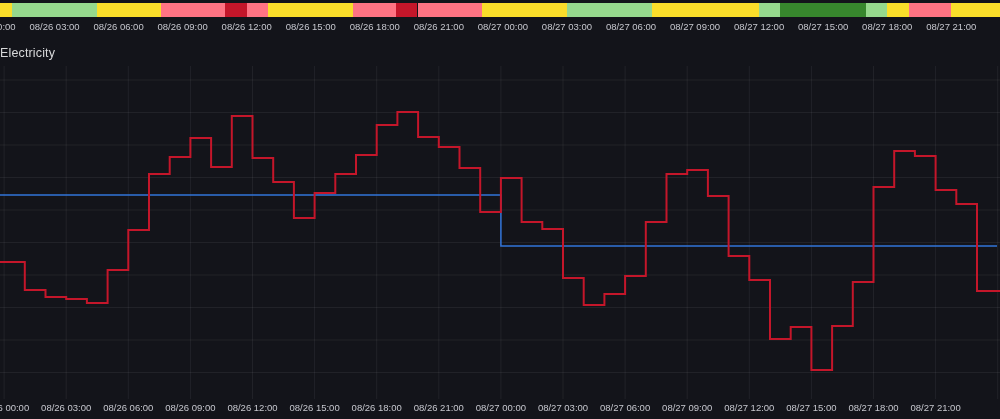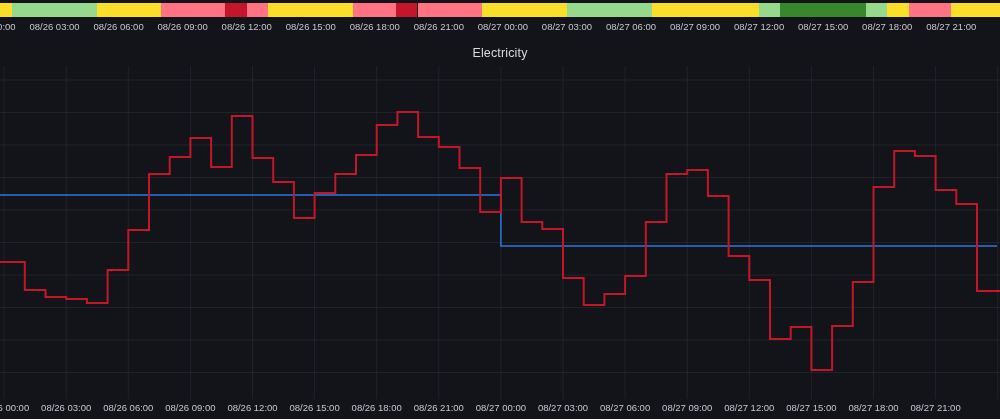--- a/index.html
+++ b/index.html
@@ -11,21 +11,21 @@
   .band{position:absolute;top:3px;left:0;width:1000px;height:14px;}
   .band .seg{position:absolute;top:0;height:14px;}
   .axisrow{position:absolute;left:0;width:1000px;height:13px;}
   .axisrow .lbl{
     position:absolute;top:0;transform:translateX(-50%);
     font-size:9.5px;line-height:13px;color:#c6c7ce;white-space:nowrap;
   }
   #tl-axis{top:20px;}
   #ch-axis{top:401px;}
   .title{
-    position:absolute;top:45px;left:0;width:1000px;text-align:center;
+    position:absolute;top:45px;left:0;width:1000px;text-align:left;
     font-size:12.5px;line-height:16px;font-weight:500;color:#d8d9da;letter-spacing:.15px;
   }
   svg#plot{position:absolute;left:0;top:0;width:1000px;height:419px;}
 </style>
 </head>
 <body>
 
 <div>
 
   <div>

